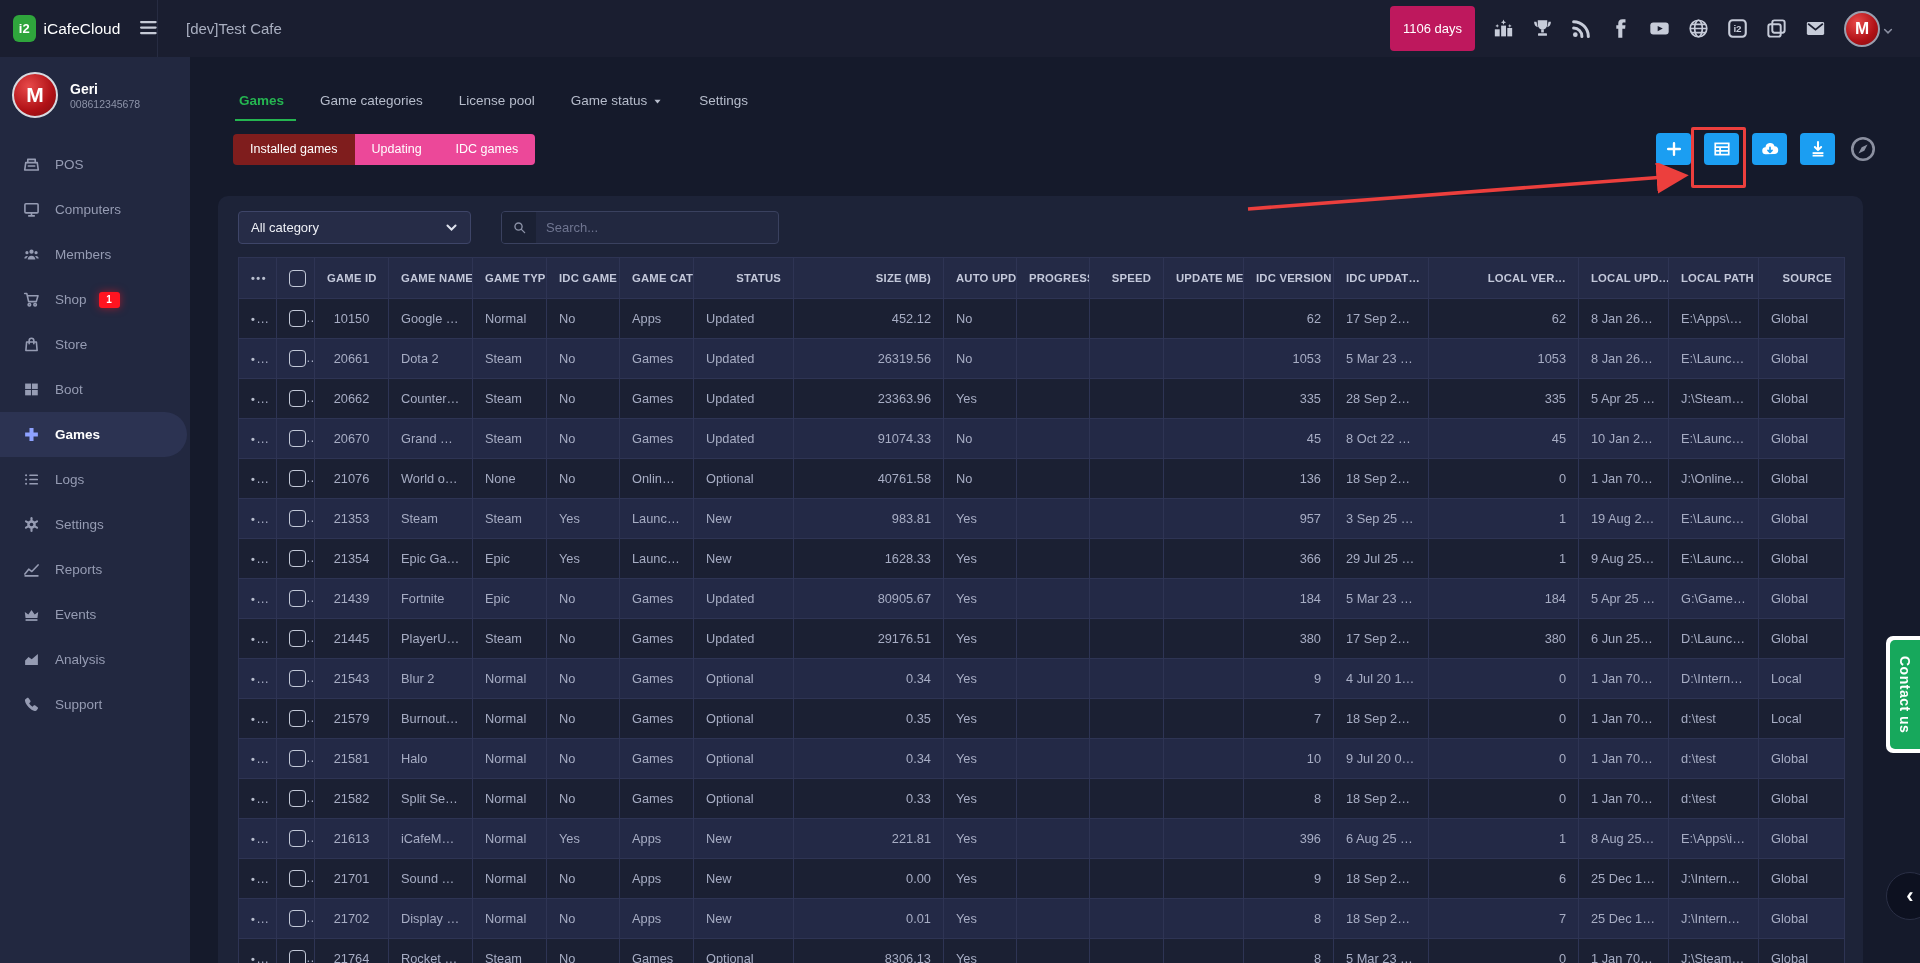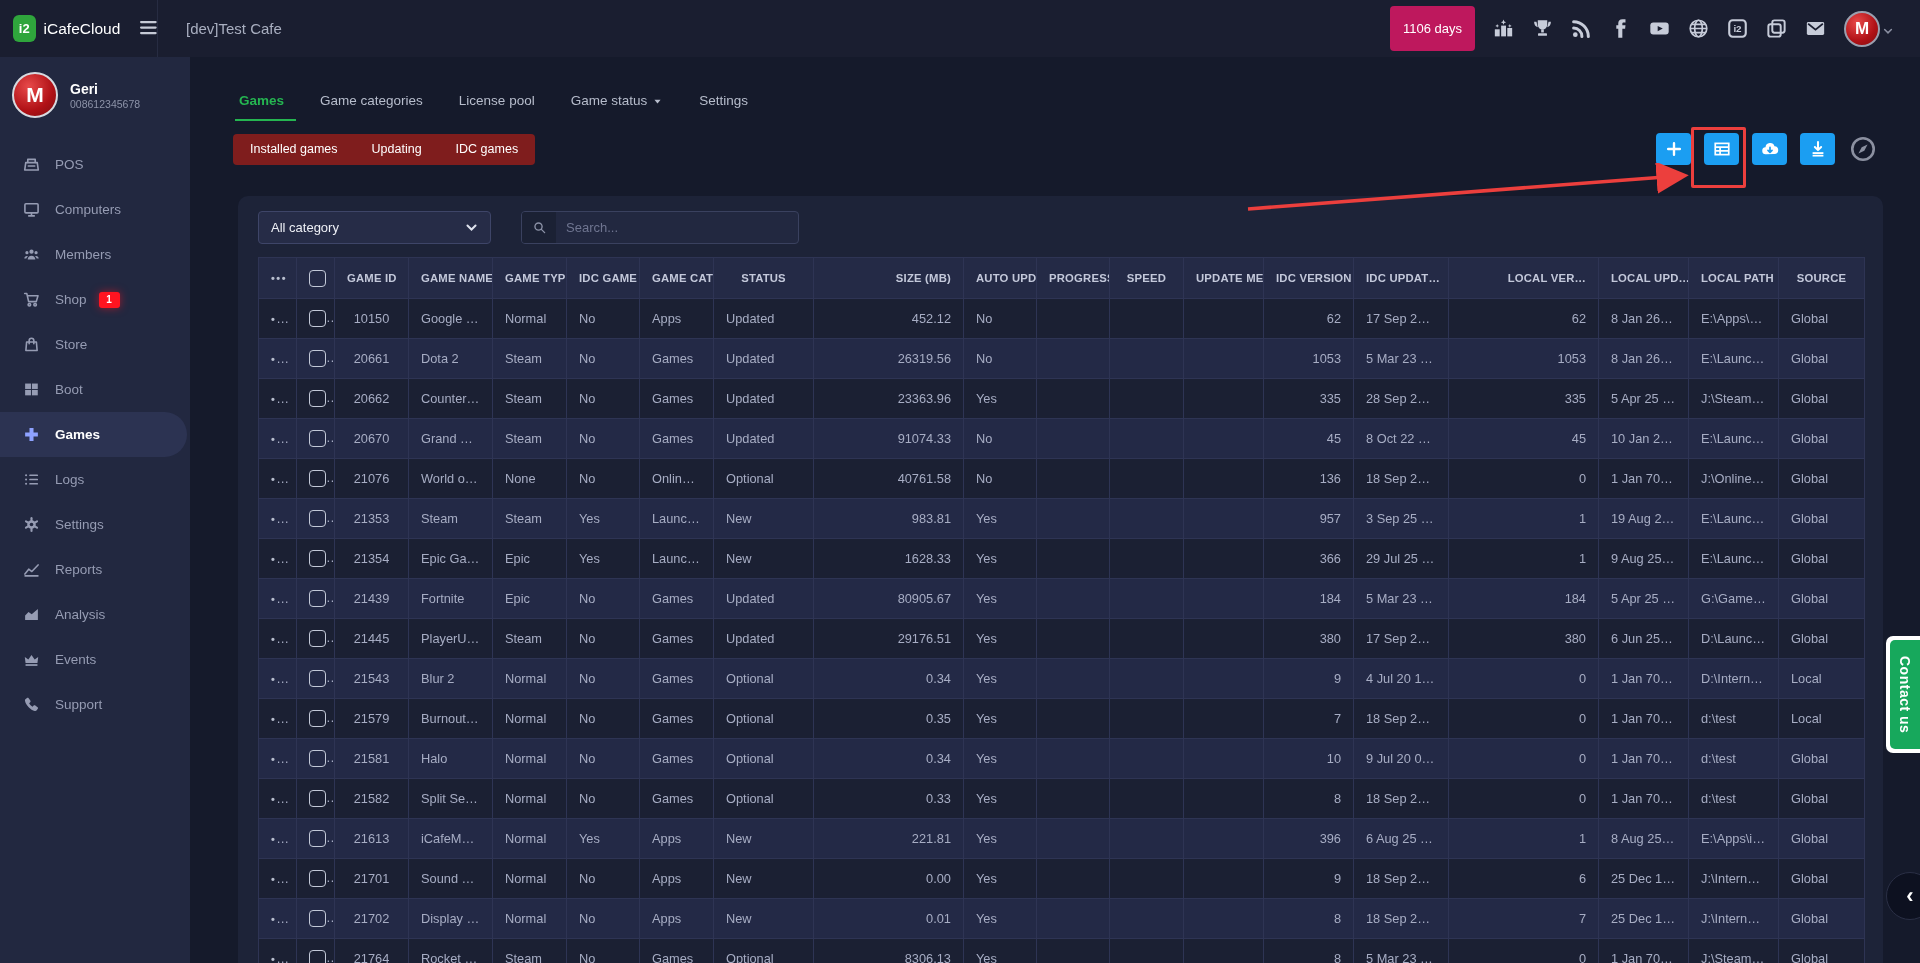--- a/index.html
+++ b/index.html
@@ -38,40 +38,40 @@
   
   .main{position:absolute;left:190px;top:57px;right:0;bottom:0}
   .tabs{display:flex;margin:36px 0 0 45px}
   .tab{padding:0 18px 13px;font-size:13.5px;color:#b7bdcc;cursor:pointer;position:relative;display:flex;align-items:center;gap:5px}
   .tab:first-child{padding-left:4px}
   .tab.active{color:#25b551;font-weight:bold}
   .tab.active::after{content:"";position:absolute;left:0;right:6px;bottom:0;height:2px;background:#25b551}
   .tab .tab-caret{width:11px;height:11px;color:#b7bdcc}
   .controls{display:flex;align-items:center;margin:12px 44px 0 43px;position:relative;z-index:7}
   .btn-group{display:flex;border-radius:4px;overflow:hidden}
-  .bg-btn{height:31px;padding:0 17px;font-size:12.5px;color:#fff;display:flex;align-items:center;background:#7f1d1d;cursor:pointer}
+  .bg-btn{height:31px;padding:0 17px;font-size:12.5px;color:#fff;display:flex;align-items:center;background:#ec4899;cursor:pointer}
   .bg-btn.active{background:#7f1d1d}
   .ctrl-spacer{flex:1}
   .tool-btn{width:35px;height:32px;background:#1b9ef2;border-radius:4px;margin-left:13px;display:flex;align-items:center;justify-content:center;color:#fff;cursor:pointer}
   .tool-btn svg{width:18px;height:18px}
   .globe-btn{width:26px;height:26px;color:#8b90a0;margin-left:15px;cursor:pointer}
   .globe-btn svg{width:100%;height:100%}
   
-  .card{position:absolute;left:48px;top:139px;width:1645px;bottom:0;background:#1d2338;border-radius:10px 10px 0 0}
+  .card{position:absolute;left:28px;top:139px;width:1645px;bottom:0;background:#1d2338;border-radius:10px 10px 0 0}
   .filter-row{display:flex;align-items:center;padding:15px 20px 13px}
   .select{width:233px;height:33px;background:#262c47;border:1px solid #3e4568;border-radius:4px;display:flex;align-items:center;padding:0 12px;color:#eef0f6;font-size:13px;box-sizing:border-box;cursor:pointer}
   .select .sel-caret{margin-left:auto;width:13px;height:13px;color:#dfe3ee}
   .search{margin-left:30px;width:278px;height:33px;background:#222840;border:1px solid #3a415f;border-radius:4px;display:flex;align-items:stretch;overflow:hidden;box-sizing:border-box}
   .search-iconbox{width:34px;background:#1b2134;display:flex;align-items:center;justify-content:center;color:#8b91a6}
   .search-iconbox svg{width:13px;height:13px}
   .search input{flex:1;background:transparent;border:0;outline:0;color:#cfd4e2;font-size:13px;padding:0 10px;font-family:inherit}
   .search input::placeholder{color:#6f7590}
   .table-wrap{padding:0 20px}
   table{width:100%;border-collapse:collapse;table-layout:fixed;font-size:12.8px}
-  th{height:40px;background:#242a46;color:#c3c8da;font-size:11.3px;font-weight:bold;letter-spacing:.2px;border:1px solid #2e3454;padding:0 12px;text-align:center;white-space:nowrap;overflow:hidden}
+  th{height:40px;background:#242a46;color:#c3c8da;font-size:11.3px;font-weight:bold;letter-spacing:.2px;border:1px solid #2e3454;padding:0 12px;text-align:right;white-space:nowrap;overflow:hidden}
   td{height:39px;border:1px solid #2e3454;padding:0 12px;color:#a7adc4;white-space:nowrap;overflow:hidden;text-overflow:ellipsis}
   tr.odd td{background:#1b2033}
   tr.even td{background:#232946}
   .al-r{text-align:right}
   .al-c{text-align:center}
   .cb{width:15px;height:15px;border:1.5px solid #c3c9d8;border-radius:4px;display:inline-block;vertical-align:middle;cursor:pointer}
   .dots{color:#b9bfcf;letter-spacing:1.5px;font-size:11px;font-weight:bold;cursor:pointer}
   
   .ann-rect{position:absolute;left:1691px;top:127px;width:49px;height:55px;border:3px solid #ec3f3d;border-radius:2px;z-index:20;pointer-events:none}
   .ann-arrow{position:absolute;left:1240px;top:163px;width:460px;height:56px;z-index:20;pointer-events:none}
@@ -301,33 +301,33 @@
             <g fill="none" stroke="currentColor" stroke-width="1.5" stroke-linecap="round" stroke-linejoin="round">
               <path d="M1.8 12.3 5.4 7.7l2.9 2.2 5.9-6.2"></path>
               <path d="M2 14h12"></path>
             </g>
           </svg></span>
      <span>Reports</span>
 
    </div>
       <div class="nav-item">
      <span class="ni-icon"><svg viewBox="0 0 16 16">
-            <path fill="currentColor" d="M2 13.2V9l3.2-3.4 3 2.2 5.8-5v10.4z"></path>
-          </svg></span>
-     <span>Analysis</span>
-
-   </div>
-      <div class="nav-item">
-     <span class="ni-icon"><svg viewBox="0 0 16 16">
             <g fill="currentColor">
               <path d="M2.4 11.3 1.7 5.6 5 7.9 8 3.8l3 4.1 3.3-2.3-.7 5.7z"></path>
               <rect x="2.4" y="12.4" width="11.2" height="1.6"></rect>
             </g>
           </svg></span>
      <span>Events</span>
+
+   </div>
+      <div class="nav-item">
+     <span class="ni-icon"><svg viewBox="0 0 16 16">
+            <path fill="currentColor" d="M2 13.2V9l3.2-3.4 3 2.2 5.8-5v10.4z"></path>
+          </svg></span>
+     <span>Analysis</span>
 
    </div>
       <div class="nav-item">
      <span class="ni-icon"><svg viewBox="0 0 16 16">
             <path fill="currentColor" d="M3.7 1.9c.5-.4 1.2-.3 1.6.2l1.6 2.1c.4.5.3 1.2-.1 1.6l-1 1c.6 1.3 1.9 2.6 3.2 3.2l1-1c.4-.4 1.1-.5 1.6-.1l2.1 1.6c.5.4.6 1.1.2 1.6l-1 1.3c-.4.6-1.1.9-1.8.7C7.2 13.2 2.8 8.8 1.9 4.7c-.2-.7.1-1.4.7-1.8z"></path>
           </svg></span>
      <span>Support</span>
 
    </div>
     </nav>

